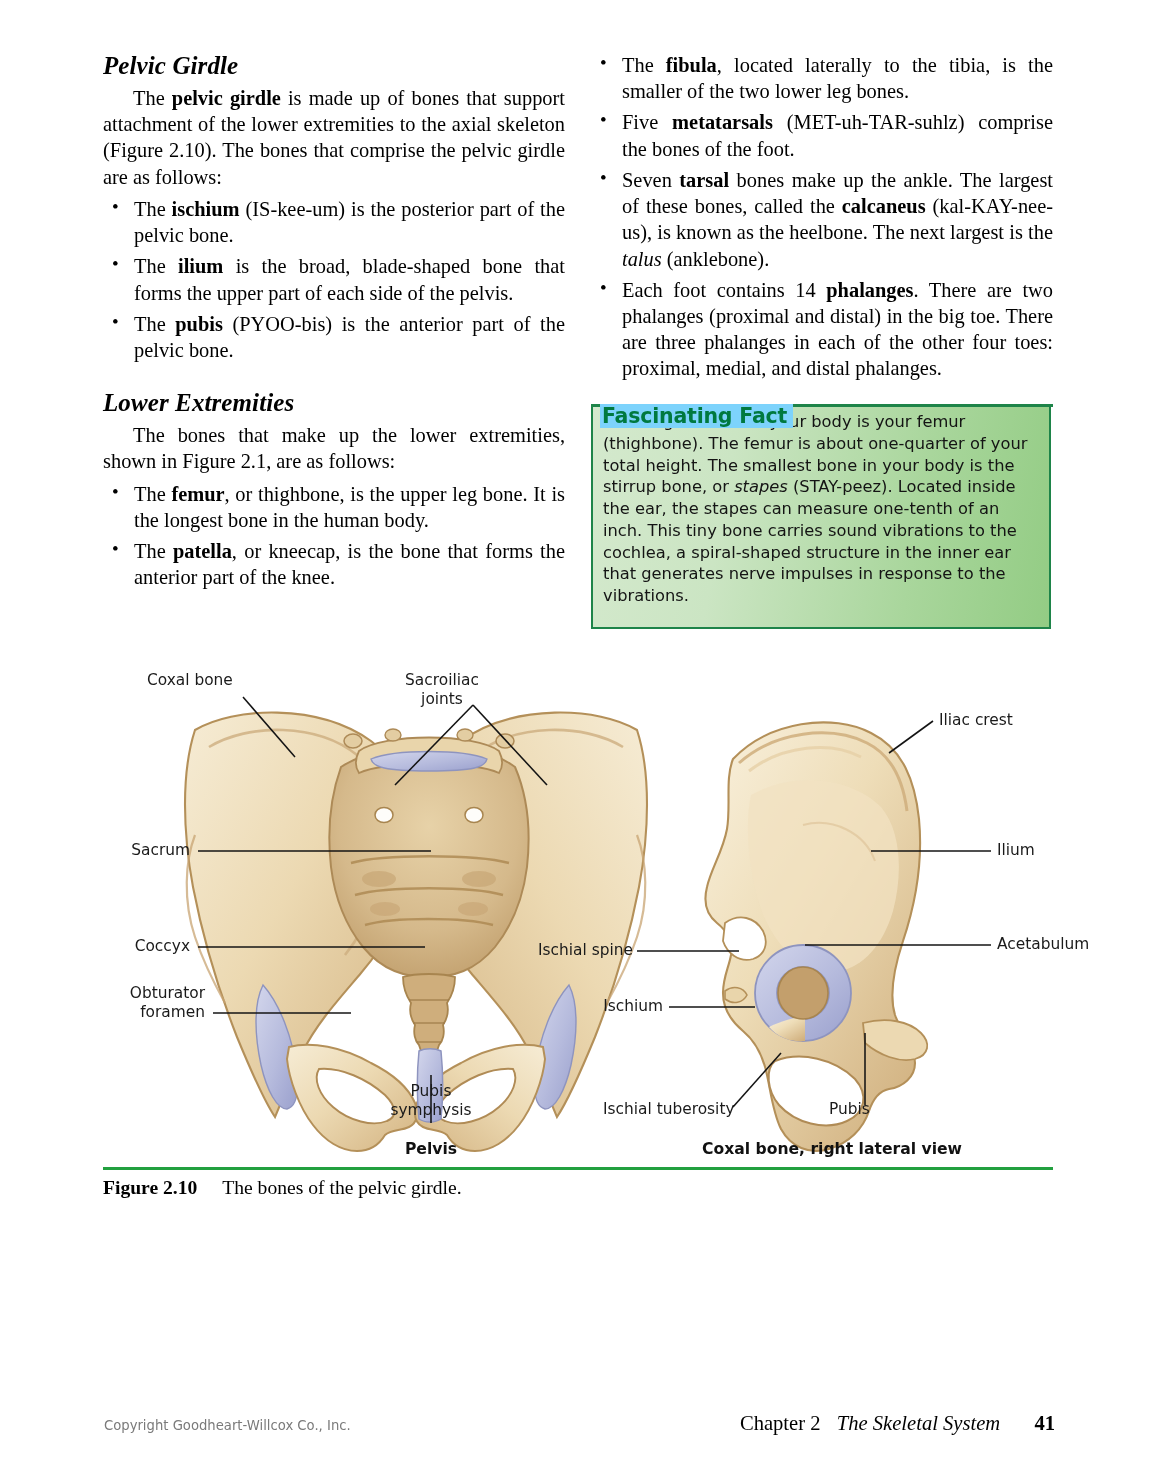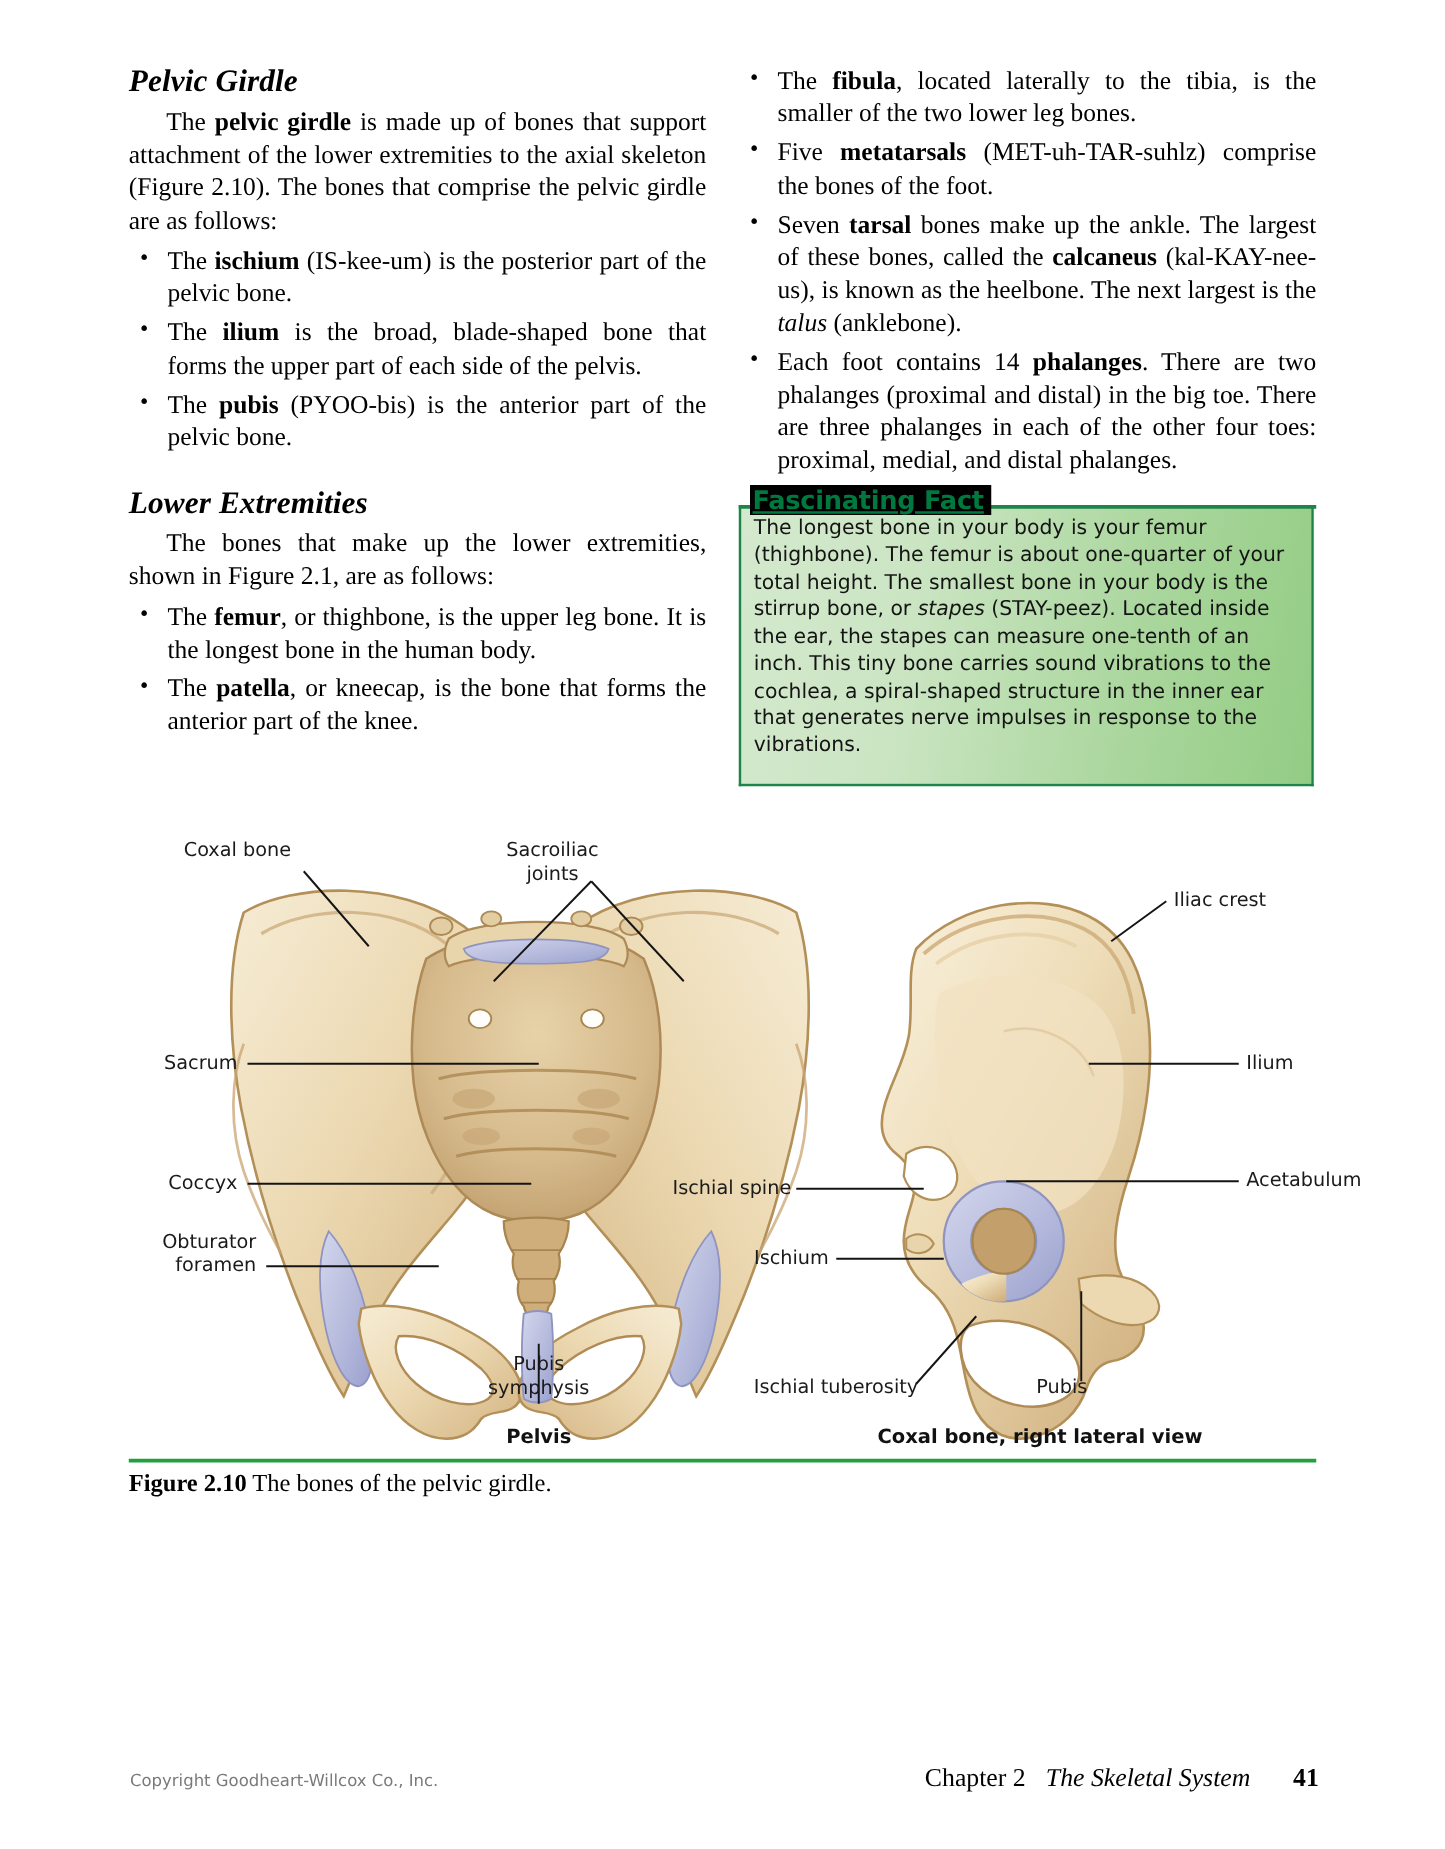--- a/index.html
+++ b/index.html
@@ -77,31 +77,30 @@
   
   .ff-wrap {
     position: absolute;
     left: 591px;
     top: 388px;
     width: 462px;
   }
   .ff-title {
     position: absolute;
     left: 9px;
-    top: 0px;
+    top: 16px;
     font-family: "DejaVu Sans", sans-serif;
     font-weight: bold;
     font-size: 20.5px;
     color: #00793f;
-    background: #000000;
+    background: #7dd3fc;
     padding: 0 6px 0 2px;
     z-index: 3;
     letter-spacing: -0.2px;
     white-space: nowrap;
-    text-decoration: underline;
   }
   .ff-rule {
     position: absolute;
     left: 0;
     top: 16px;
     width: 462px;
     height: 3px;
     background: #1e8449;
     z-index: 1;
   }
@@ -426,21 +425,21 @@
     <div class="fig-label" style="left:726px; top:445px;">Pubis</div>
 
     <div class="fig-subtitle" style="left:264px; top:485px; width:128px;">Pelvis</div>
     <div class="fig-subtitle" style="left:524px; top:485px; width:410px;">Coxal bone, right lateral view</div>
   </div>
 
   <div class="fig-rule"></div>
 
   <div class="fig-caption">
     <span class="cap-num">Figure 2.10</span>
-    <span style="margin-left:0;">The bones of the pelvic girdle.</span>
+    <span style="margin-left:20px;">The bones of the pelvic girdle.</span>
   </div>
 
   <div class="footer-copy">Copyright Goodheart-Willcox Co., Inc.</div>
 
   <div class="footer-right">
     <span class="ch">Chapter 2</span>
     <span class="bk">The Skeletal System</span>
     <span class="pg">41</span>
   </div>
 

